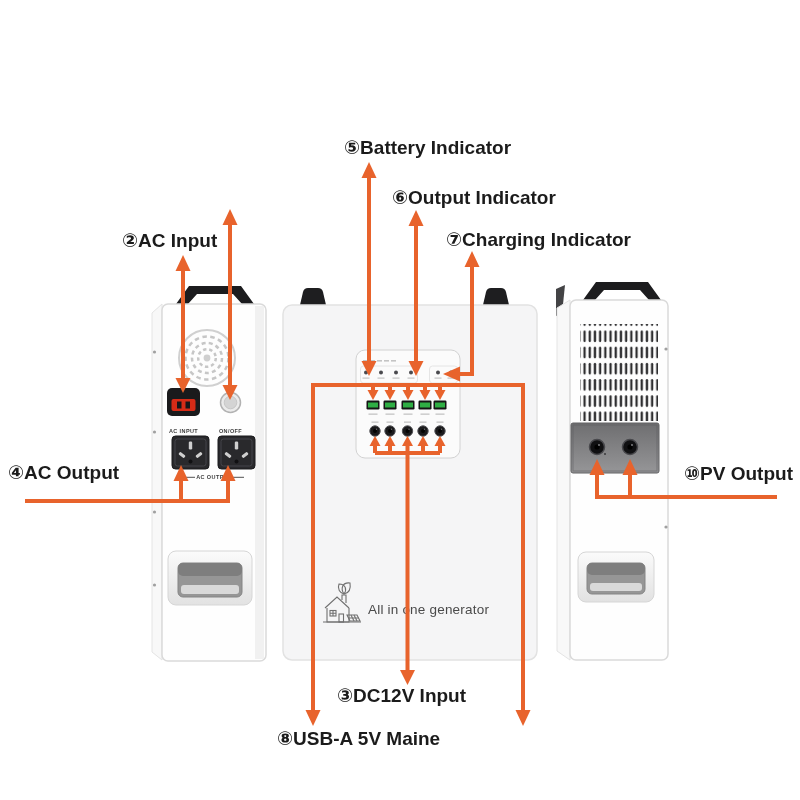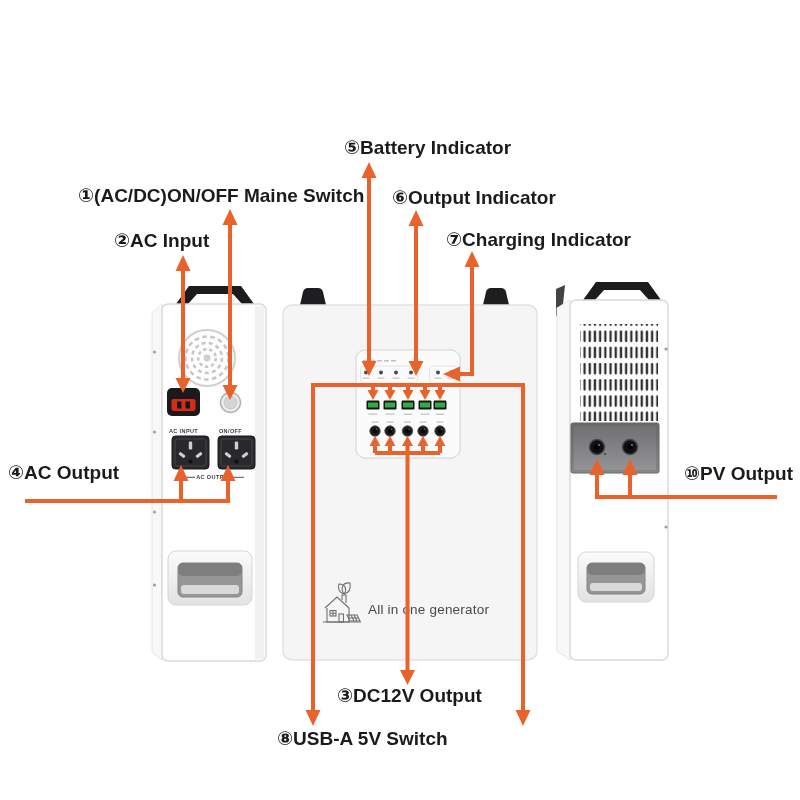--- a/index.html
+++ b/index.html
@@ -14,21 +14,21 @@
   .title .cap{margin-left:28px;}
   .dev{position:absolute;overflow:visible;z-index:1;}
   #left-view{left:150px;top:283px;}
   #front-view{left:283px;top:287px;}
   #right-view{left:556px;top:280px;}
   .overlay{position:absolute;left:0;top:0;z-index:2;pointer-events:none;}
   .al{stroke:var(--accent);stroke-width:4;fill:none;stroke-linejoin:miter;}
   .ah{fill:var(--accent);}
   .lbl{position:absolute;z-index:3;font-weight:bold;font-size:19px;line-height:1.2;
        color:var(--label);white-space:nowrap;}
-  .c1{left:78px;top:185px}.c2{left:114px;top:230px}.c3{left:337px;top:685px}
+  .c1{left:78px;top:185px}.c2{left:122px;top:230px}.c3{left:337px;top:685px}
   .c4{left:8px;top:462px}.c5{left:344px;top:137px}.c6{left:392px;top:187px}
   .c7{left:446px;top:229px}.c8{left:277px;top:728px}.c9{left:486px;top:730px}
   .c10{left:684px;top:463px}
   .slogan{position:absolute;left:368px;top:602px;z-index:1;font-size:13.5px;color:#4a4a4a;
           letter-spacing:.2px;white-space:nowrap;}
   .ptxt{font-size:5.5px;font-weight:bold;fill:#3d3d3d;letter-spacing:.4px;text-anchor:middle;
         font-family:"Liberation Sans","DejaVu Sans",sans-serif;}
   .tinybar{fill:#c4c4c4;}
   .usbface{fill:var(--usb_green);}
   .acred{fill:var(--ac_input_red);}
@@ -311,23 +311,22 @@
       <polygon class="ah" points="407.5,685 400,670 415,670"></polygon>
     </g>
     <g>
       <path class="al" d="M597 475 V497 H777"></path>
       <path class="al" d="M630 475 V497"></path>
       <polygon class="ah" points="597,459 589.5,475 604.5,475"></polygon>
       <polygon class="ah" points="630,459 622.5,475 637.5,475"></polygon>
     </g>
   </svg>
 
-  <div class="lbl c1">①(AC/DC)ON/OFF Maine Switch</div>
   <div class="lbl c2">②AC Input</div>
-  <div class="lbl c3">③DC12V Output</div>
+  <div class="lbl c3">③DC12V Input</div>
   <div class="lbl c4">④AC Output</div>
   <div class="lbl c5">⑤Battery Indicator</div>
   <div class="lbl c6">⑥Output Indicator</div>
   <div class="lbl c7">⑦Charging Indicator</div>
-  <div class="lbl c8">⑧USB-A 5V Switch</div>
+  <div class="lbl c8">⑧USB-A 5V Maine</div>
   <div class="lbl c10">⑩PV Output</div>
 
 </div>
 
 </body></html>

